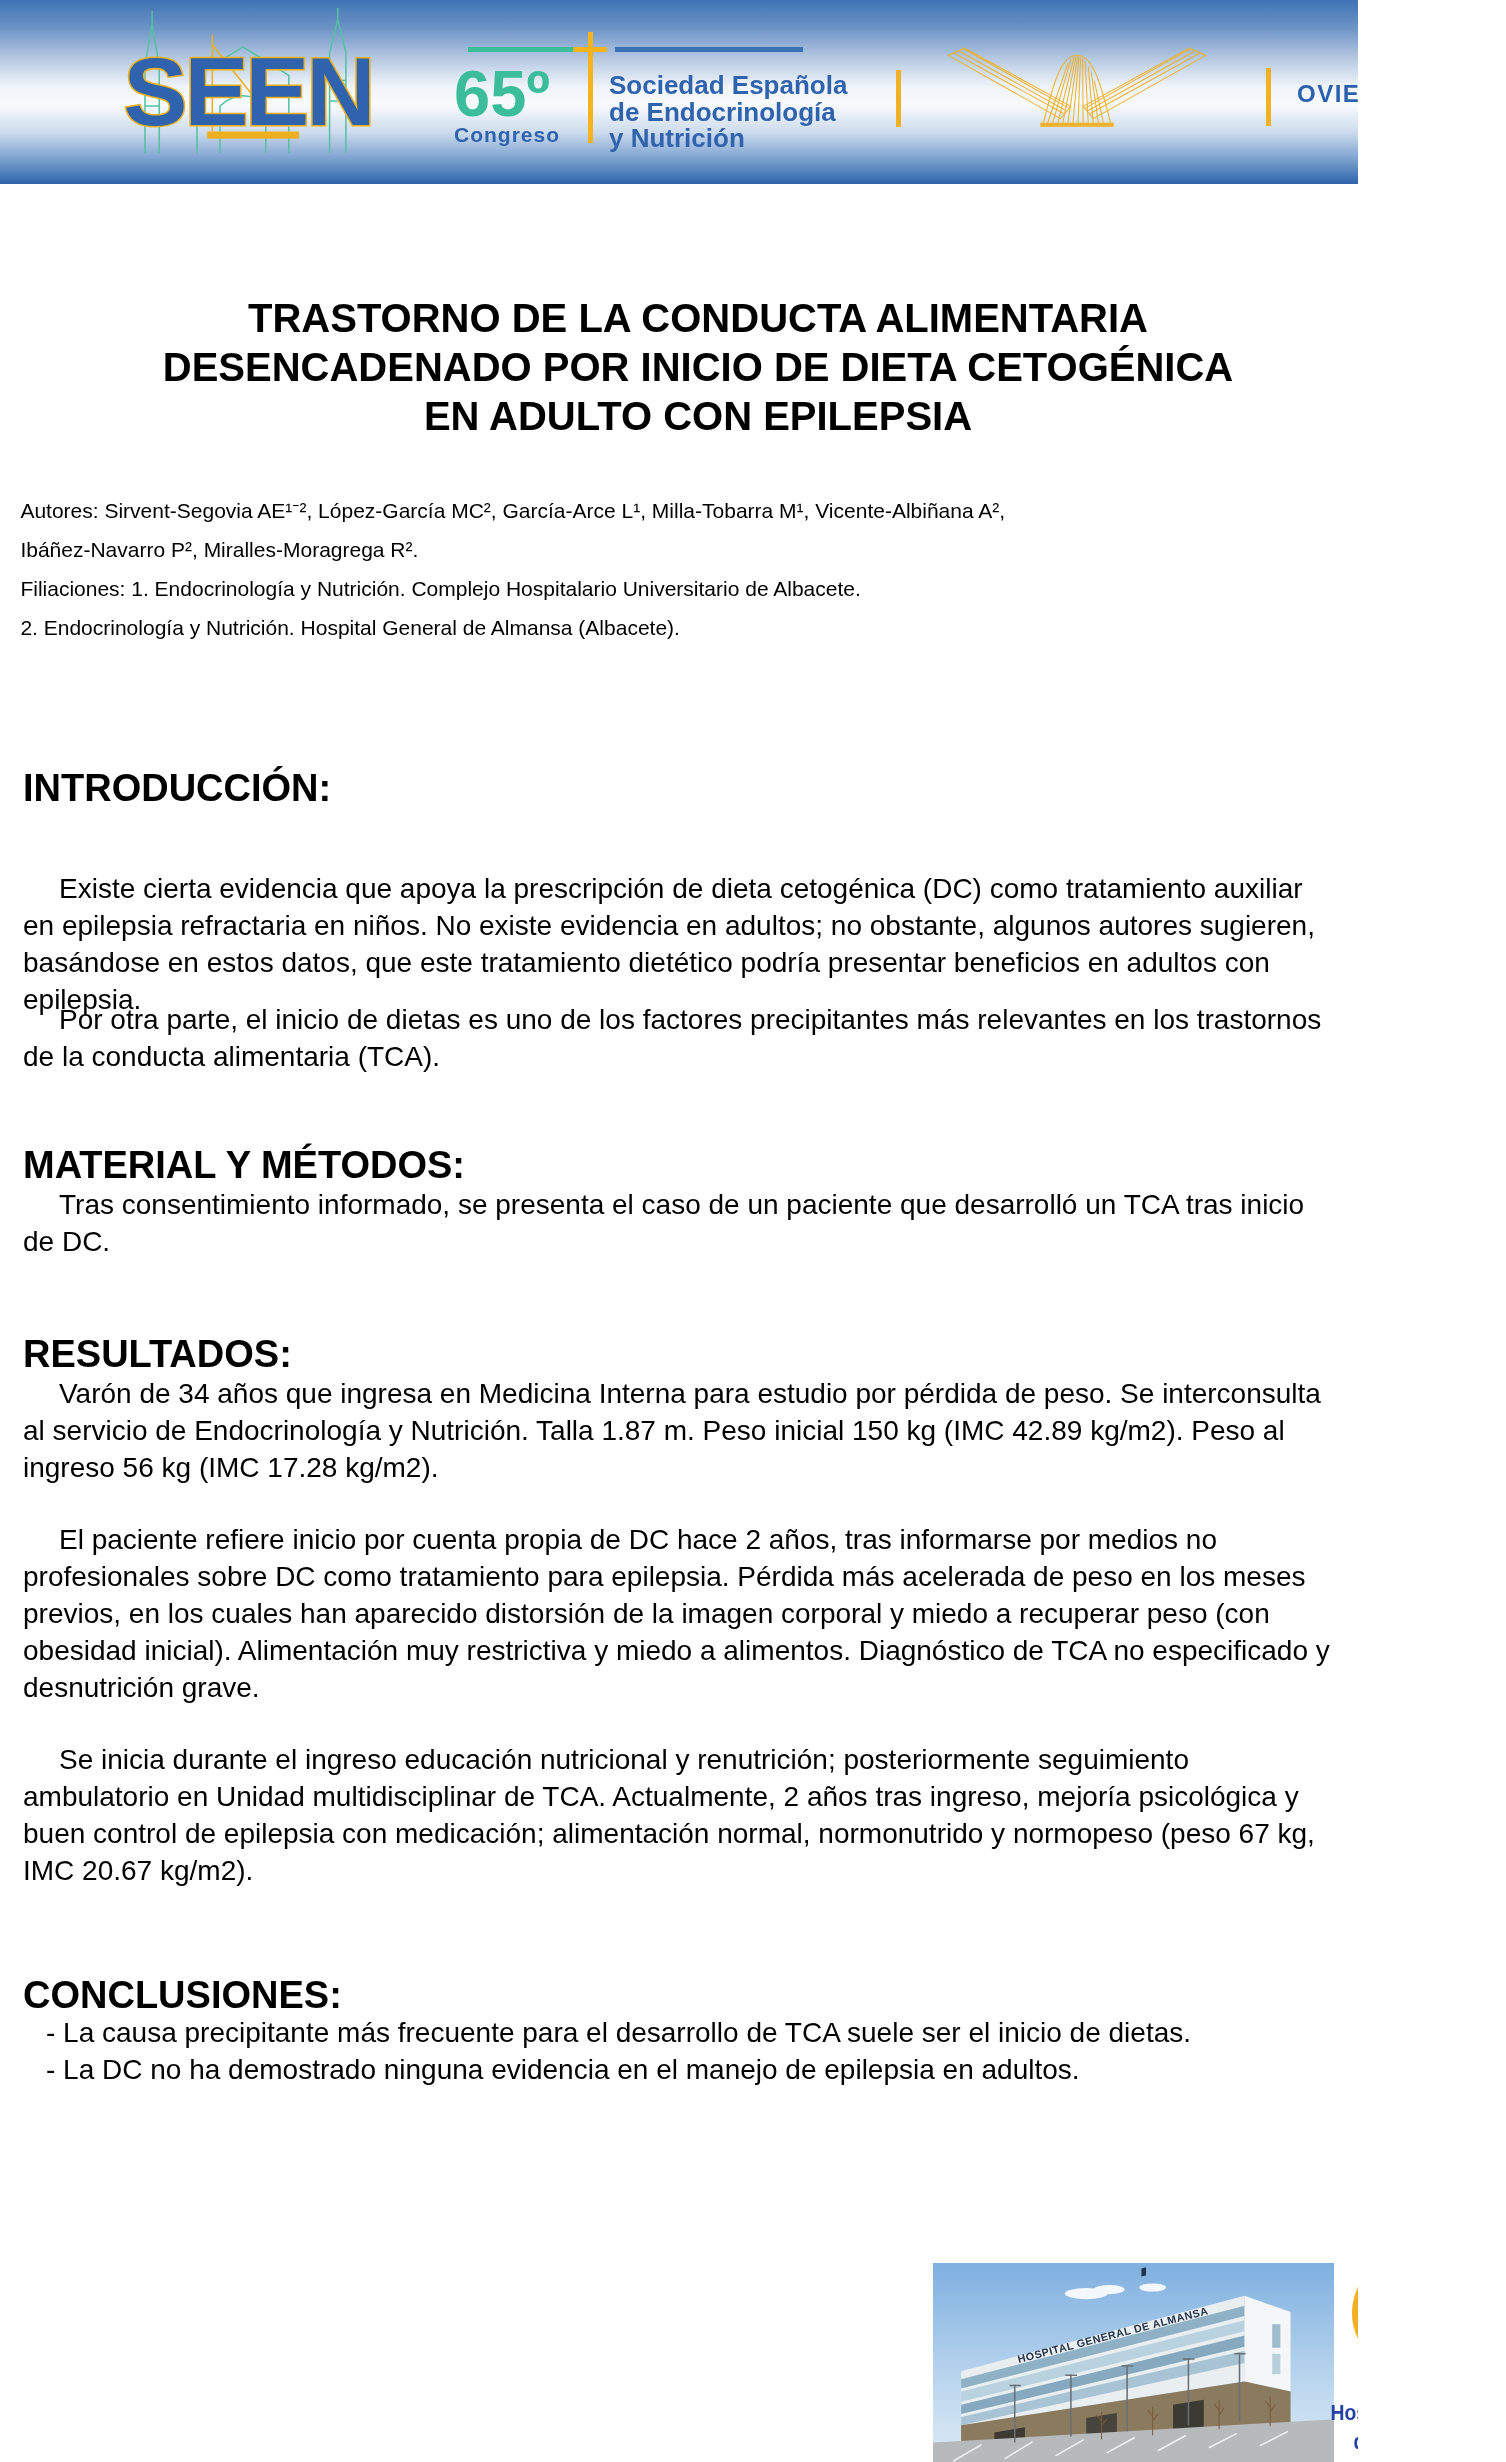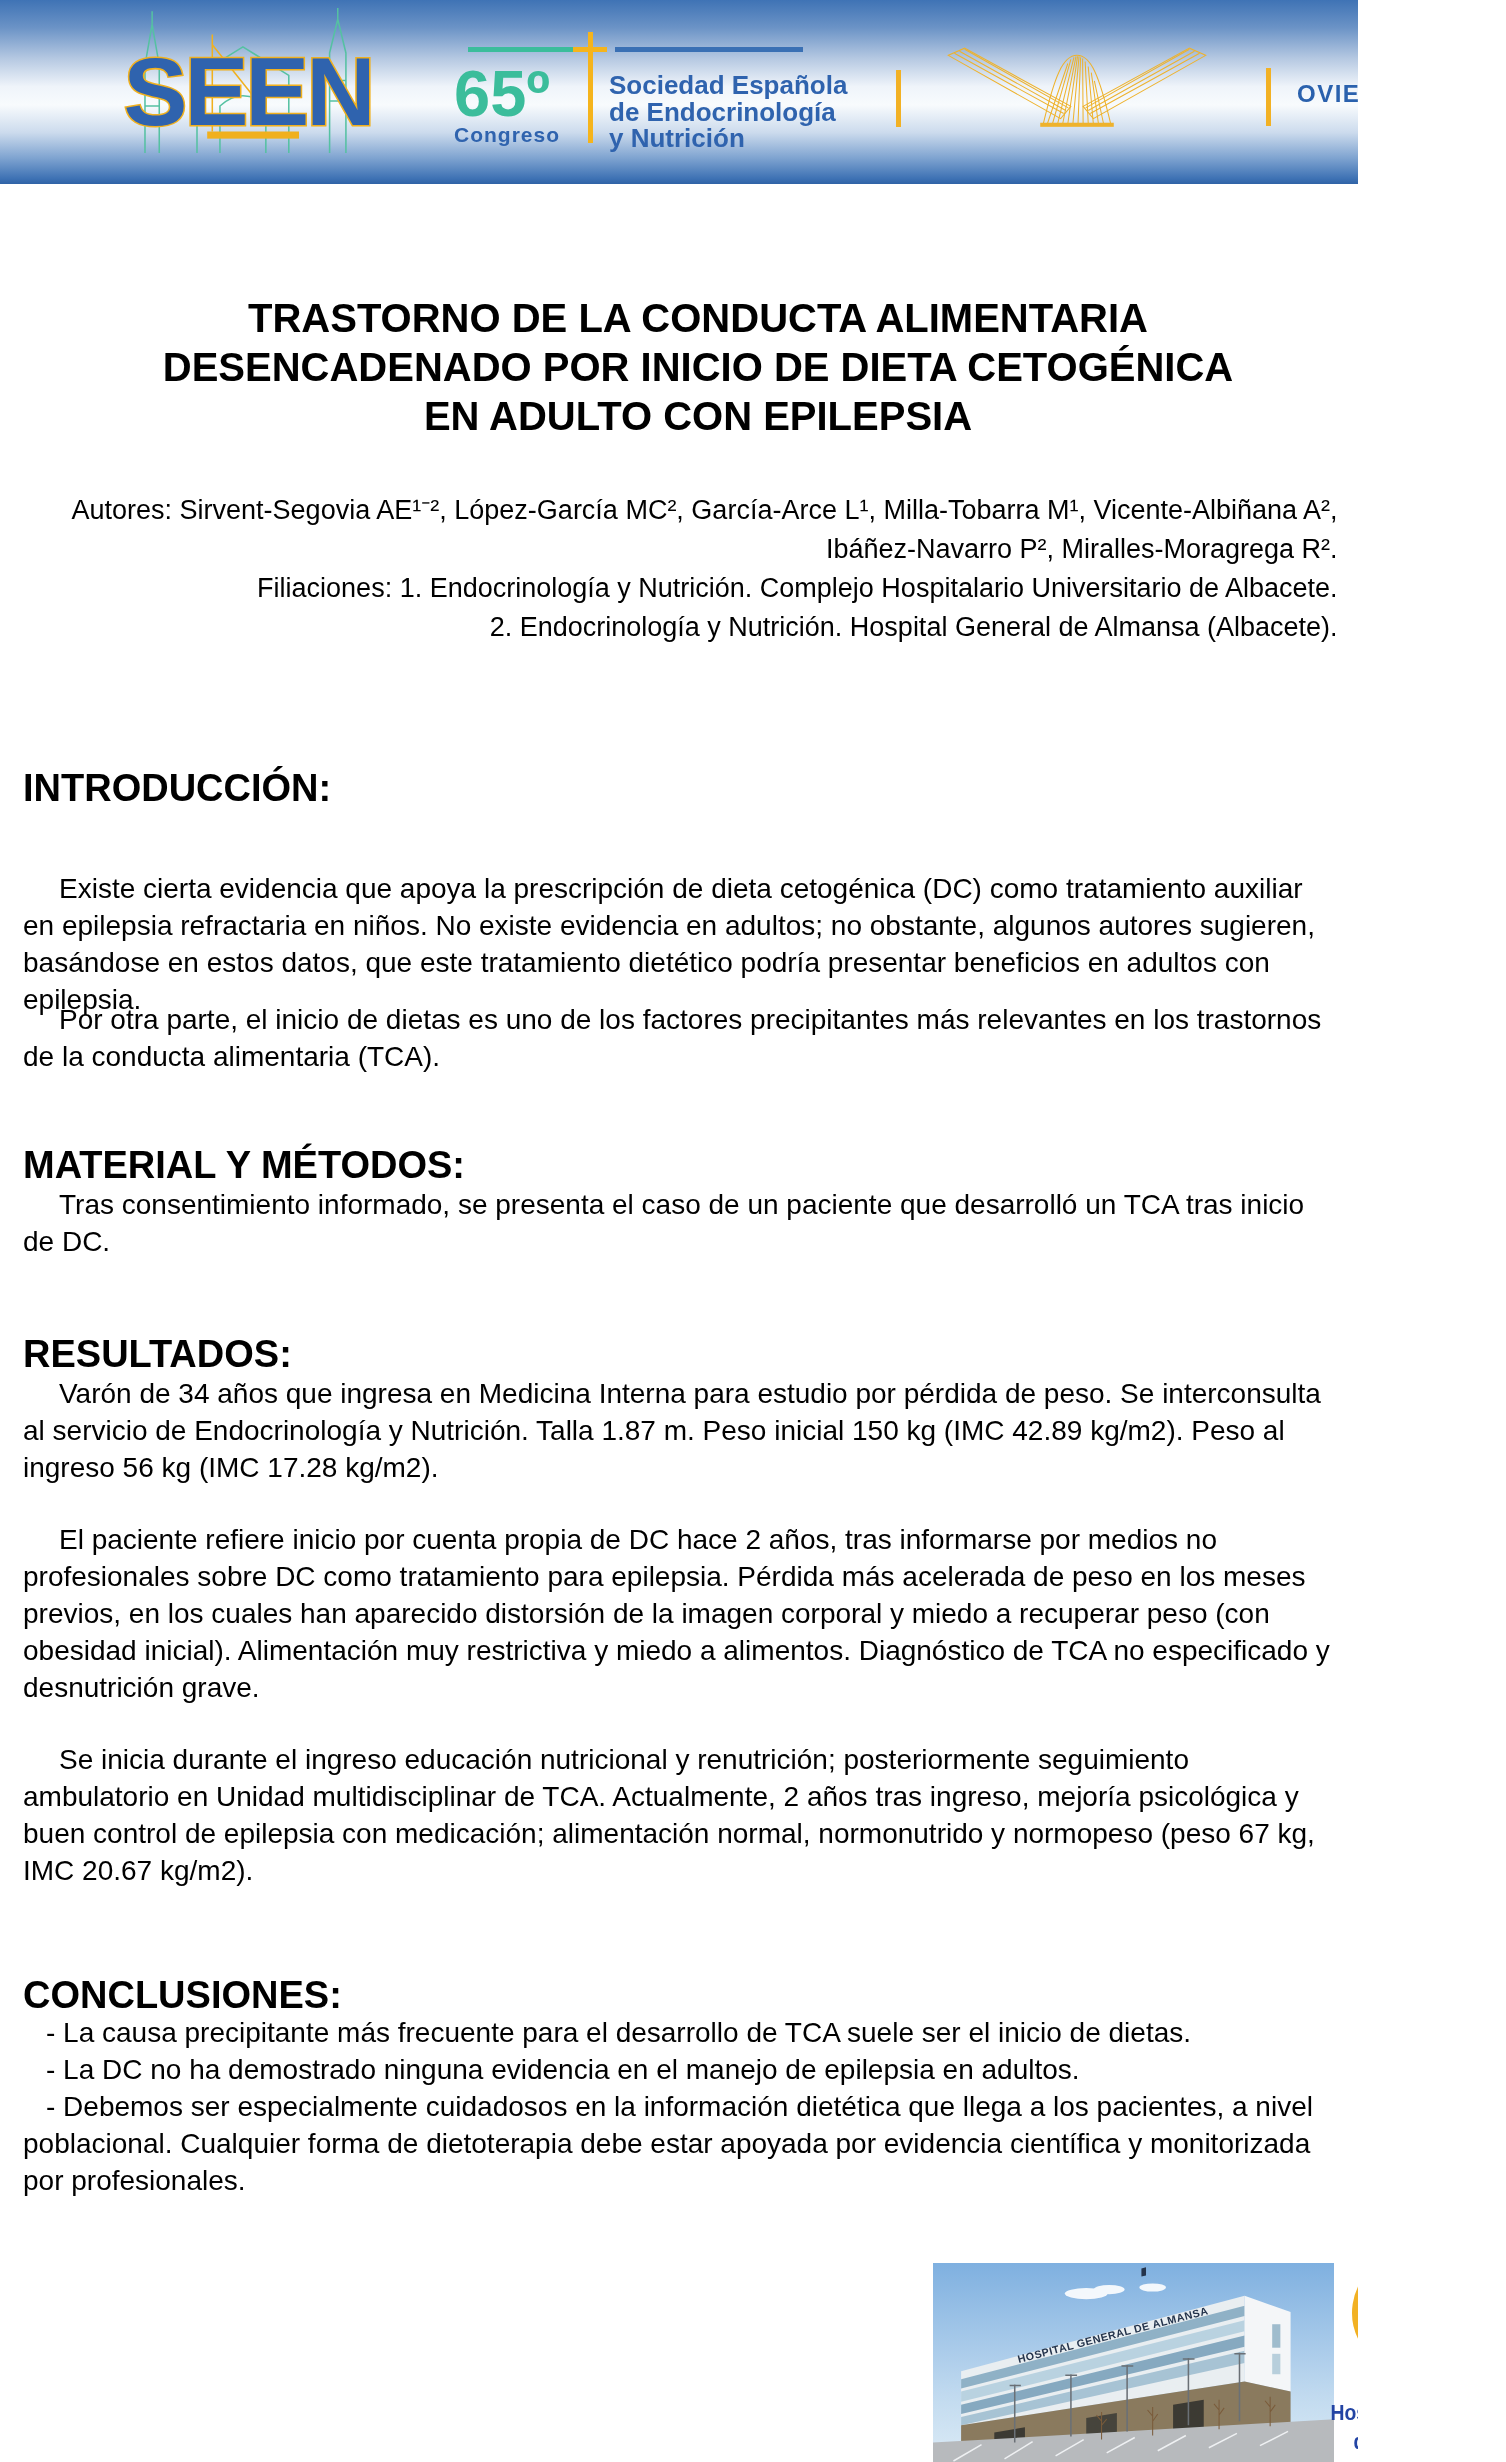--- a/index.html
+++ b/index.html
@@ -20,21 +20,21 @@
   .line-blue{position:absolute;left:615px;top:47px;width:188px;height:4.6px;background:#3a70b4;}
   .vline-yellow{position:absolute;left:588px;top:32px;width:5.1px;height:111px;background:#f5b41c;}
   .society{position:absolute;left:609px;top:72px;font-size:26px;line-height:26.6px;font-weight:bold;color:#2f63ae;}
   .sep-bar{position:absolute;width:4.6px;background:#f2b124;}
   .sep-bar.a{left:896px;top:70px;height:57px;}
   .sep-bar.b{left:1266px;top:68px;height:58px;}
   .calatrava{position:absolute;left:934px;top:46px;width:286px;height:83px;}
   .city{position:absolute;left:1297px;top:80px;font-size:24px;font-weight:bold;color:#2a61ad;letter-spacing:1.5px;}
   
   .title{position:absolute;left:0;right:0;top:294px;text-align:center;font-size:40px;line-height:49px;font-weight:bold;margin-left:38px;}
-  .authors{position:absolute;left:20.4px;right:20.4px;top:491px;text-align:right;font-size:27px;line-height:39px;}
+  .authors{position:absolute;left:20.4px;right:20.4px;top:491px;text-align:left;font-size:21px;line-height:39px;}
   .section-heading{position:absolute;left:23px;font-size:38px;line-height:44px;font-weight:bold;}
   .body-text{position:absolute;left:23px;right:24.5px;font-size:28px;line-height:37px;text-indent:36px;text-align:left;}
   #h-intro{top:766px;} #p-intro1{top:842px;margin-top:28px;} #p-intro2{top:1001px;}
   #h-mat{top:1143px;}  #p-mat{top:1186px;}
   #h-res{top:1332px;}  #p-res1{top:1375px;} #p-res2{top:1521px;} #p-res3{top:1741px;}
   #h-conc{top:1973px;}
   .conclusions-list{position:absolute;left:23px;right:24.5px;top:2014px;}
   .conc-item{font-size:28px;line-height:37px;text-indent:23px;}
   
   .hospital-photo{position:absolute;left:933px;top:2263px;width:401px;height:199px;}
@@ -121,21 +121,20 @@
 
   <div id="h-res" class="section-heading">RESULTADOS:</div>
   <div id="p-res1" class="body-text">Varón de 34 años que ingresa en Medicina Interna para estudio por pérdida de peso. Se interconsulta al servicio de Endocrinología y Nutrición. Talla 1.87 m. Peso inicial 150 kg (IMC 42.89 kg/m2). Peso al ingreso 56 kg (IMC 17.28 kg/m2).</div>
   <div id="p-res2" class="body-text">El paciente refiere inicio por cuenta propia de DC hace 2 años, tras informarse por medios no profesionales sobre DC como tratamiento para epilepsia. Pérdida más acelerada de peso en los meses previos, en los cuales han aparecido distorsión de la imagen corporal y miedo a recuperar peso (con obesidad inicial). Alimentación muy restrictiva y miedo a alimentos. Diagnóstico de TCA no especificado y desnutrición grave.</div>
   <div id="p-res3" class="body-text">Se inicia durante el ingreso educación nutricional y renutrición; posteriormente seguimiento ambulatorio en Unidad multidisciplinar de TCA. Actualmente, 2 años tras ingreso, mejoría psicológica y buen control de epilepsia con medicación; alimentación normal, normonutrido y normopeso (peso 67 kg, IMC 20.67 kg/m2).</div>
 
   <div id="h-conc" class="section-heading">CONCLUSIONES:</div>
   <div class="conclusions-list">
     <div class="conc-item">- La causa precipitante más frecuente para el desarrollo de TCA suele ser el inicio de dietas.</div>
     <div class="conc-item">- La DC no ha demostrado ninguna evidencia en el manejo de epilepsia en adultos.</div>
-    <div class="conc-item">- Debemos ser especialmente cuidadosos en la información dietética que llega a los pacientes, a nivel poblacional. Cualquier forma de dietoterapia debe estar apoyada por evidencia científica y monitorizada por profesionales.</div>
   </div>
 
   <svg class="hospital-photo" viewBox="0 0 785 390" preserveAspectRatio="none">
     <defs>
       <linearGradient id="skyg" x1="0" y1="0" x2="0" y2="1">
         <stop offset="0" stop-color="#7fb0e0"></stop>
         <stop offset="0.7" stop-color="#c4dcf0"></stop>
         <stop offset="1" stop-color="#dcebf6"></stop>
       </linearGradient>
     </defs>

